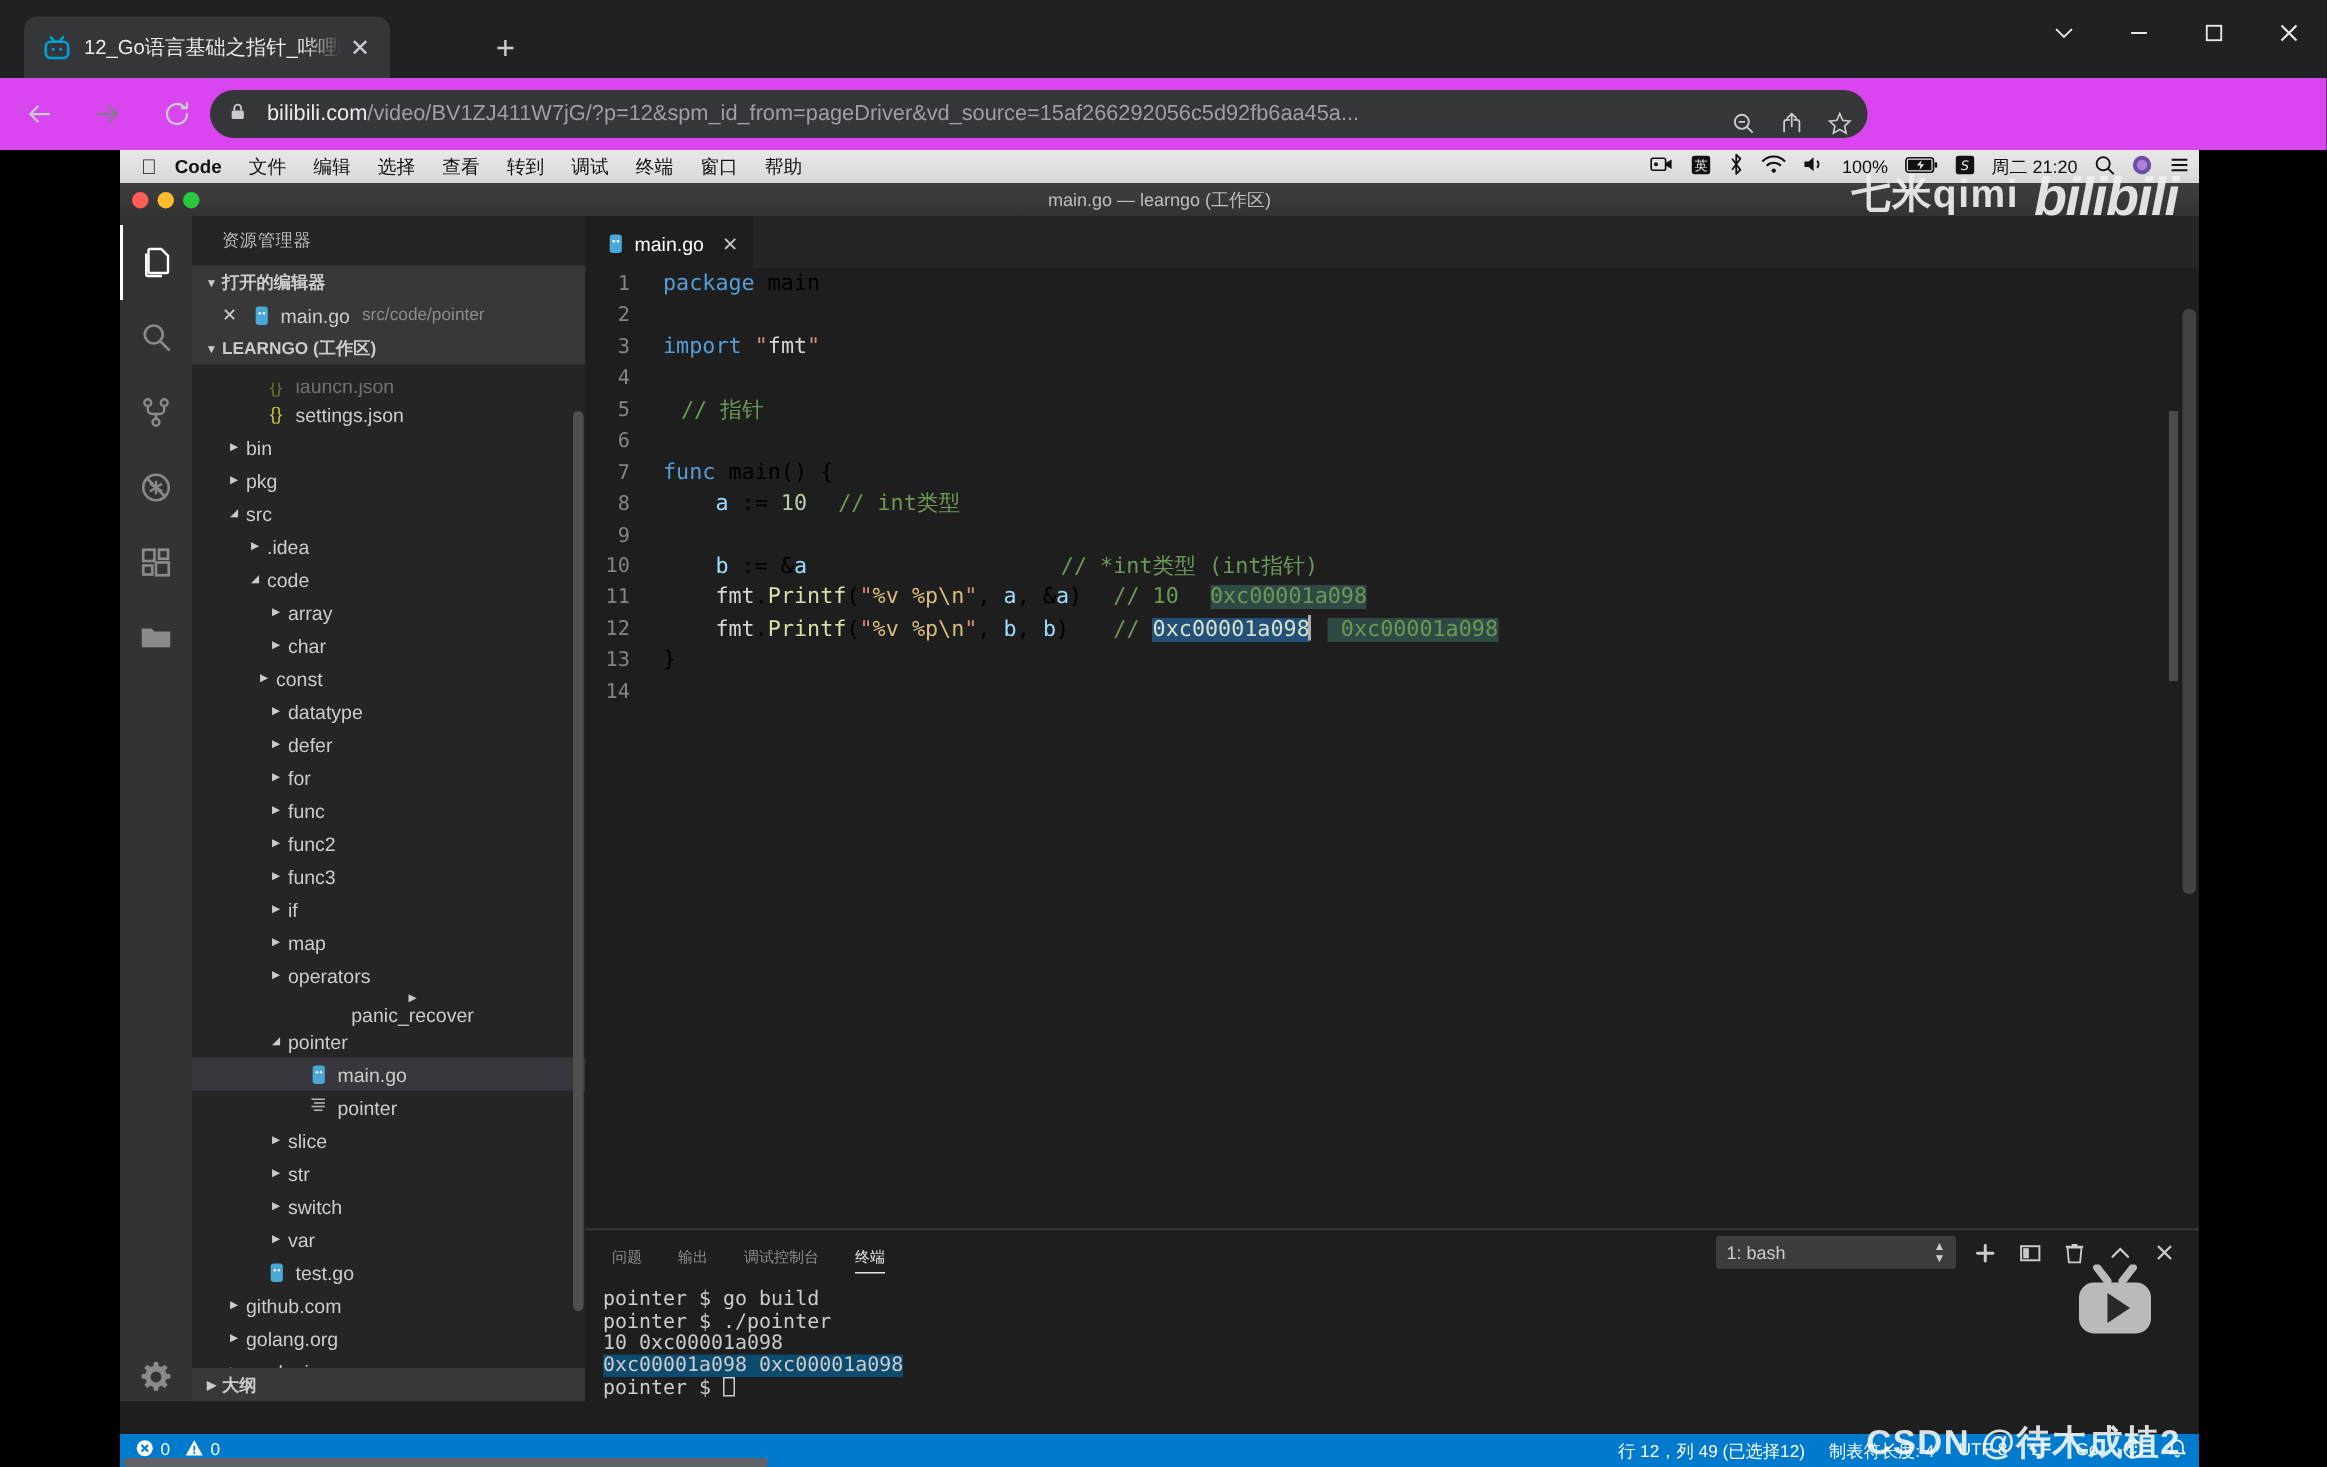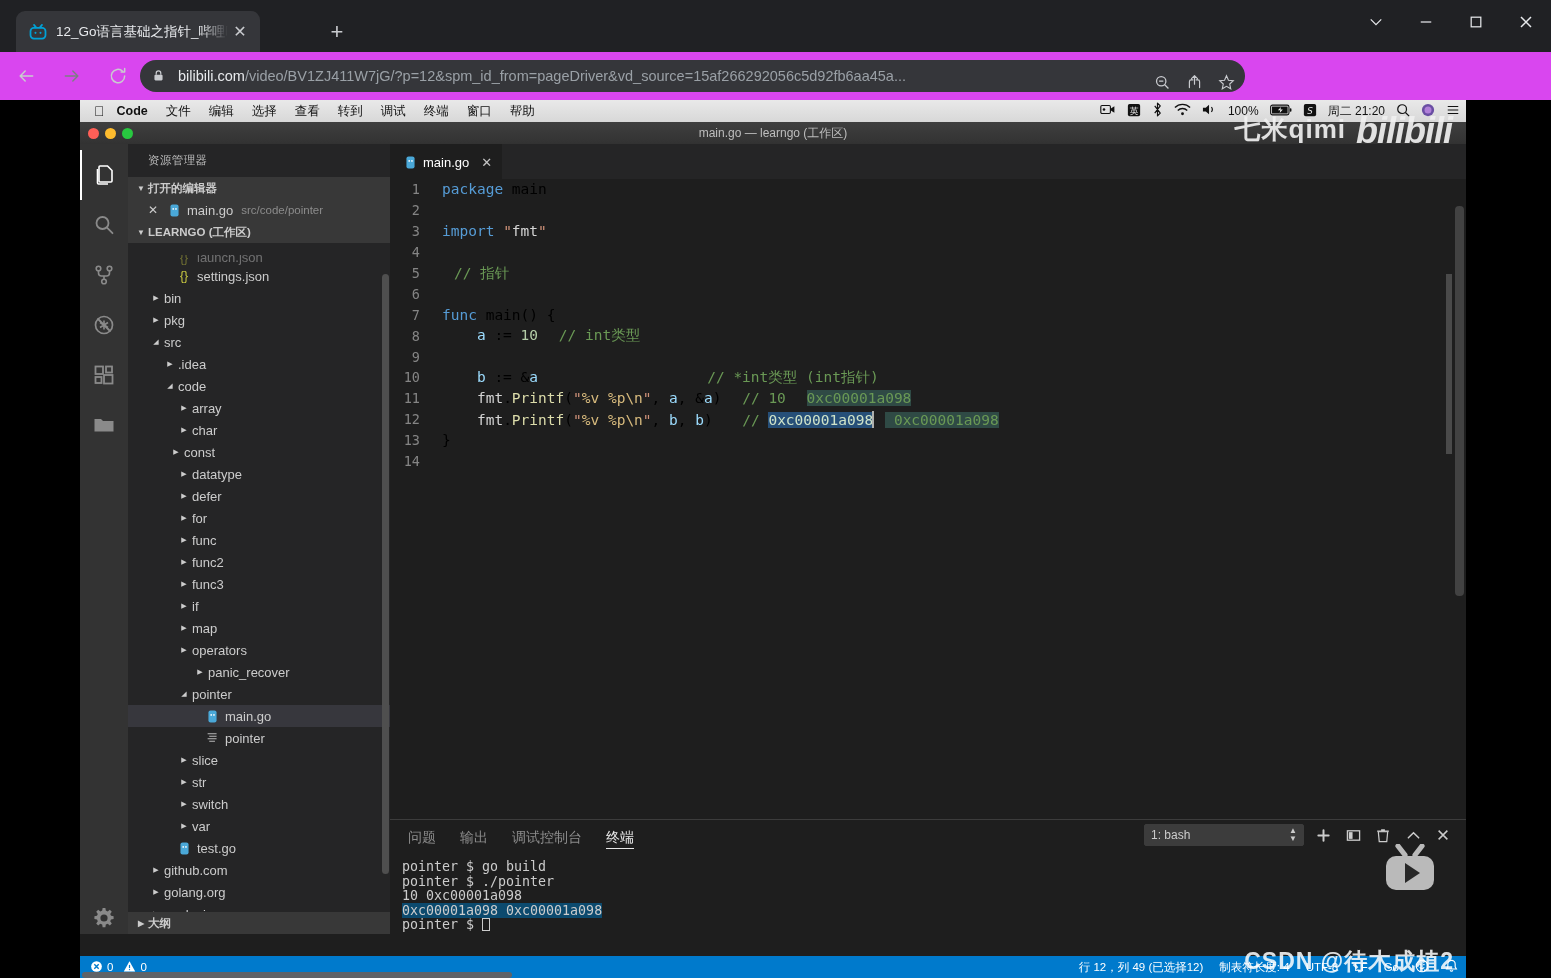--- a/index.html
+++ b/index.html
@@ -157,21 +157,21 @@
   .esc { color: #d7ba7d; }
   .hl { background: #264f78; }
   .hl2 { background: #2f4a45; }
   .caret { display: inline-block; width: 2px; height: 17px; background: #aeafad; vertical-align: -3px; margin: 0 -1px; }
   .minimap-sc { position: absolute; right: 14px; top: 130px; width: 6px; height: 180px; background: #4a4a4a; }
   .ed-scroll { position: absolute; right: 2px; top: 62px; width: 9px; height: 390px; background: #424242; border-radius: 4px; }
 
   
   .panel { position: absolute; left: 310px; top: 719px; width: 1076px; height: 115px; background: #1e1e1e; border-top: 1px solid #3c3c3c; }
   .ptabs { height: 35px; display: flex; align-items: center; padding-left: 18px; gap: 24px; }
-  .ptab { color: #8c8c8c; font-size: 14px; position: relative; height: 35px; display: flex; align-items: center; }
+  .ptab { color: #8c8c8c; font-size: 10px; position: relative; height: 35px; display: flex; align-items: center; }
   .ptab.active { color: #e7e7e7; }
   .ptab.active::after { content: ""; position: absolute; left: 0; right: 0; bottom: 6px; height: 1px; background: #e7e7e7; }
   .pright { position: absolute; right: 12px; top: 4px; display: flex; align-items: center; gap: 8px; }
   .select { width: 160px; height: 22px; background: #3c3c3c; border: 1px solid #3c3c3c; border-radius: 2px; color: #ccc; font-size: 12px; display: flex; align-items: center; padding: 0 6px; position: relative; }
   .select .spin { position: absolute; right: 6px; font-size: 8px; line-height: 8px; text-align: center; }
   .picon { width: 22px; height: 22px; display: flex; align-items: center; justify-content: center; color: #cccccc; font-size: 14px; }
   .term { position: absolute; left: 12px; top: 40px; font-family: "DejaVu Sans Mono", monospace; font-size: 13.3px; color: #cccccc; line-height: 14.6px; }
   .term .selline { background: #0c4a6e; }
   .tcur { display: inline-block; width: 8px; height: 13px; border: 1px solid #cccccc; vertical-align: -2px; }
 
@@ -566,21 +566,21 @@
             <div class="trow" style="padding-left: 50px;">
               <span class="arw">▶</span>
               <span style="width: 2px;"></span>
               <span>map</span>
             </div>
             <div class="trow" style="padding-left: 50px;">
               <span class="arw">▶</span>
               <span style="width: 2px;"></span>
               <span>operators</span>
             </div>
-            <div class="trow" style="padding-left: 66px;">
+            <div class="trow" style="padding-left: 32px; flex-direction: column;">
               <span class="arw">▶</span>
               <span style="width: 2px;"></span>
               <span>panic_recover</span>
             </div>
             <div class="trow" style="padding-left: 50px;">
               <span class="arw">◢</span>
               <span style="width: 2px;"></span>
               <span>pointer</span>
             </div>
             <div class="trow sel" style="padding-left: 64px;">

